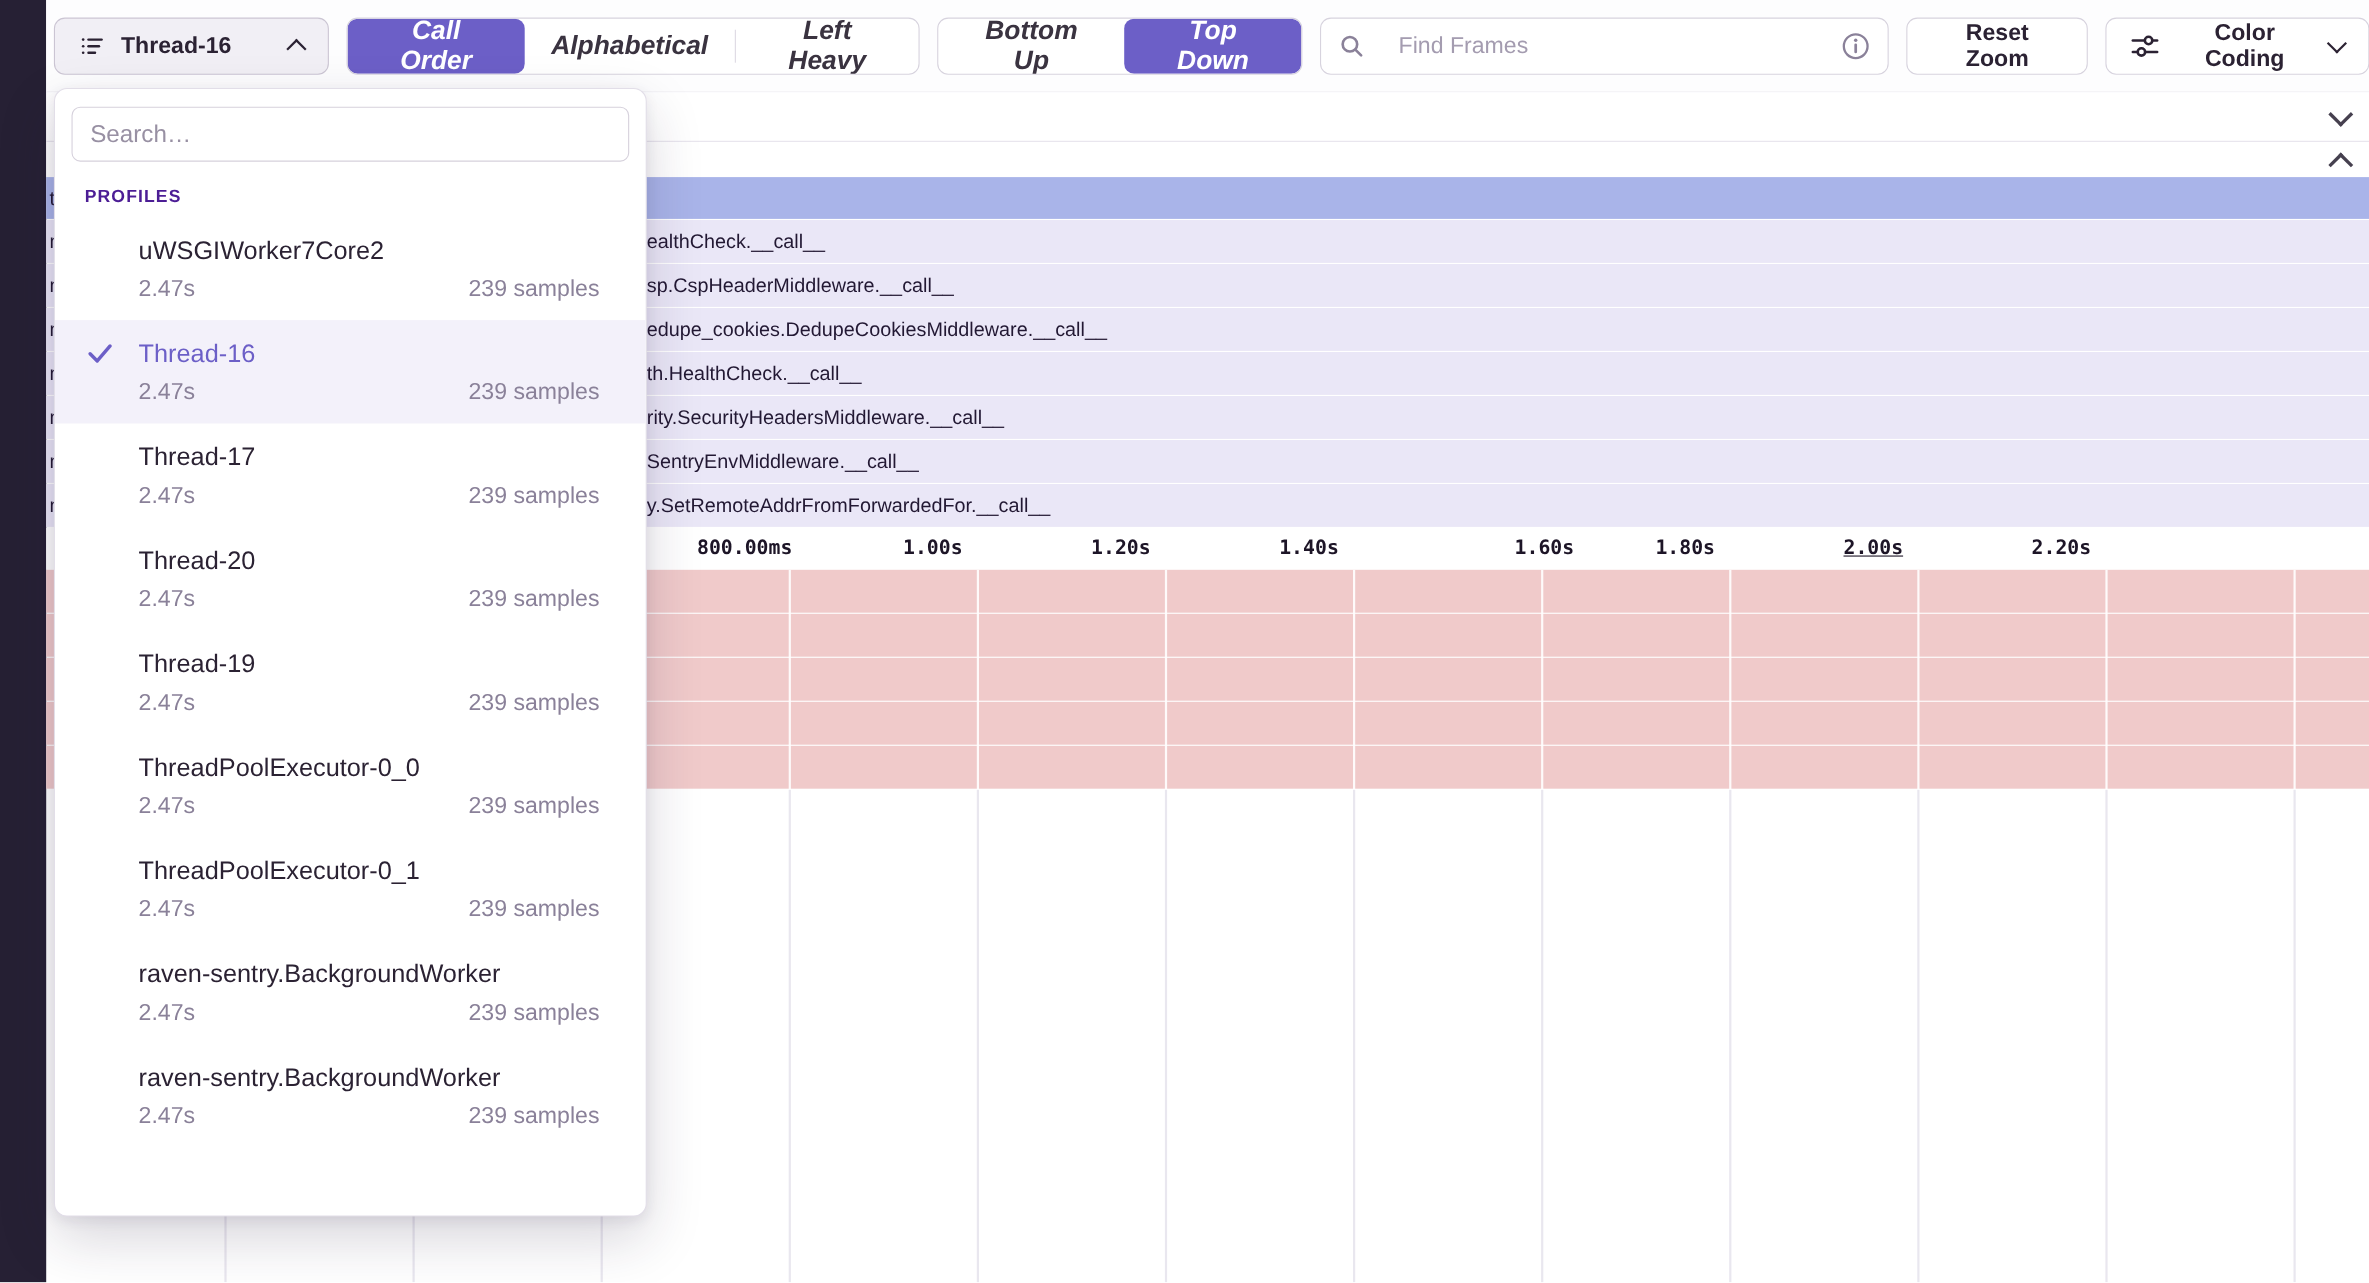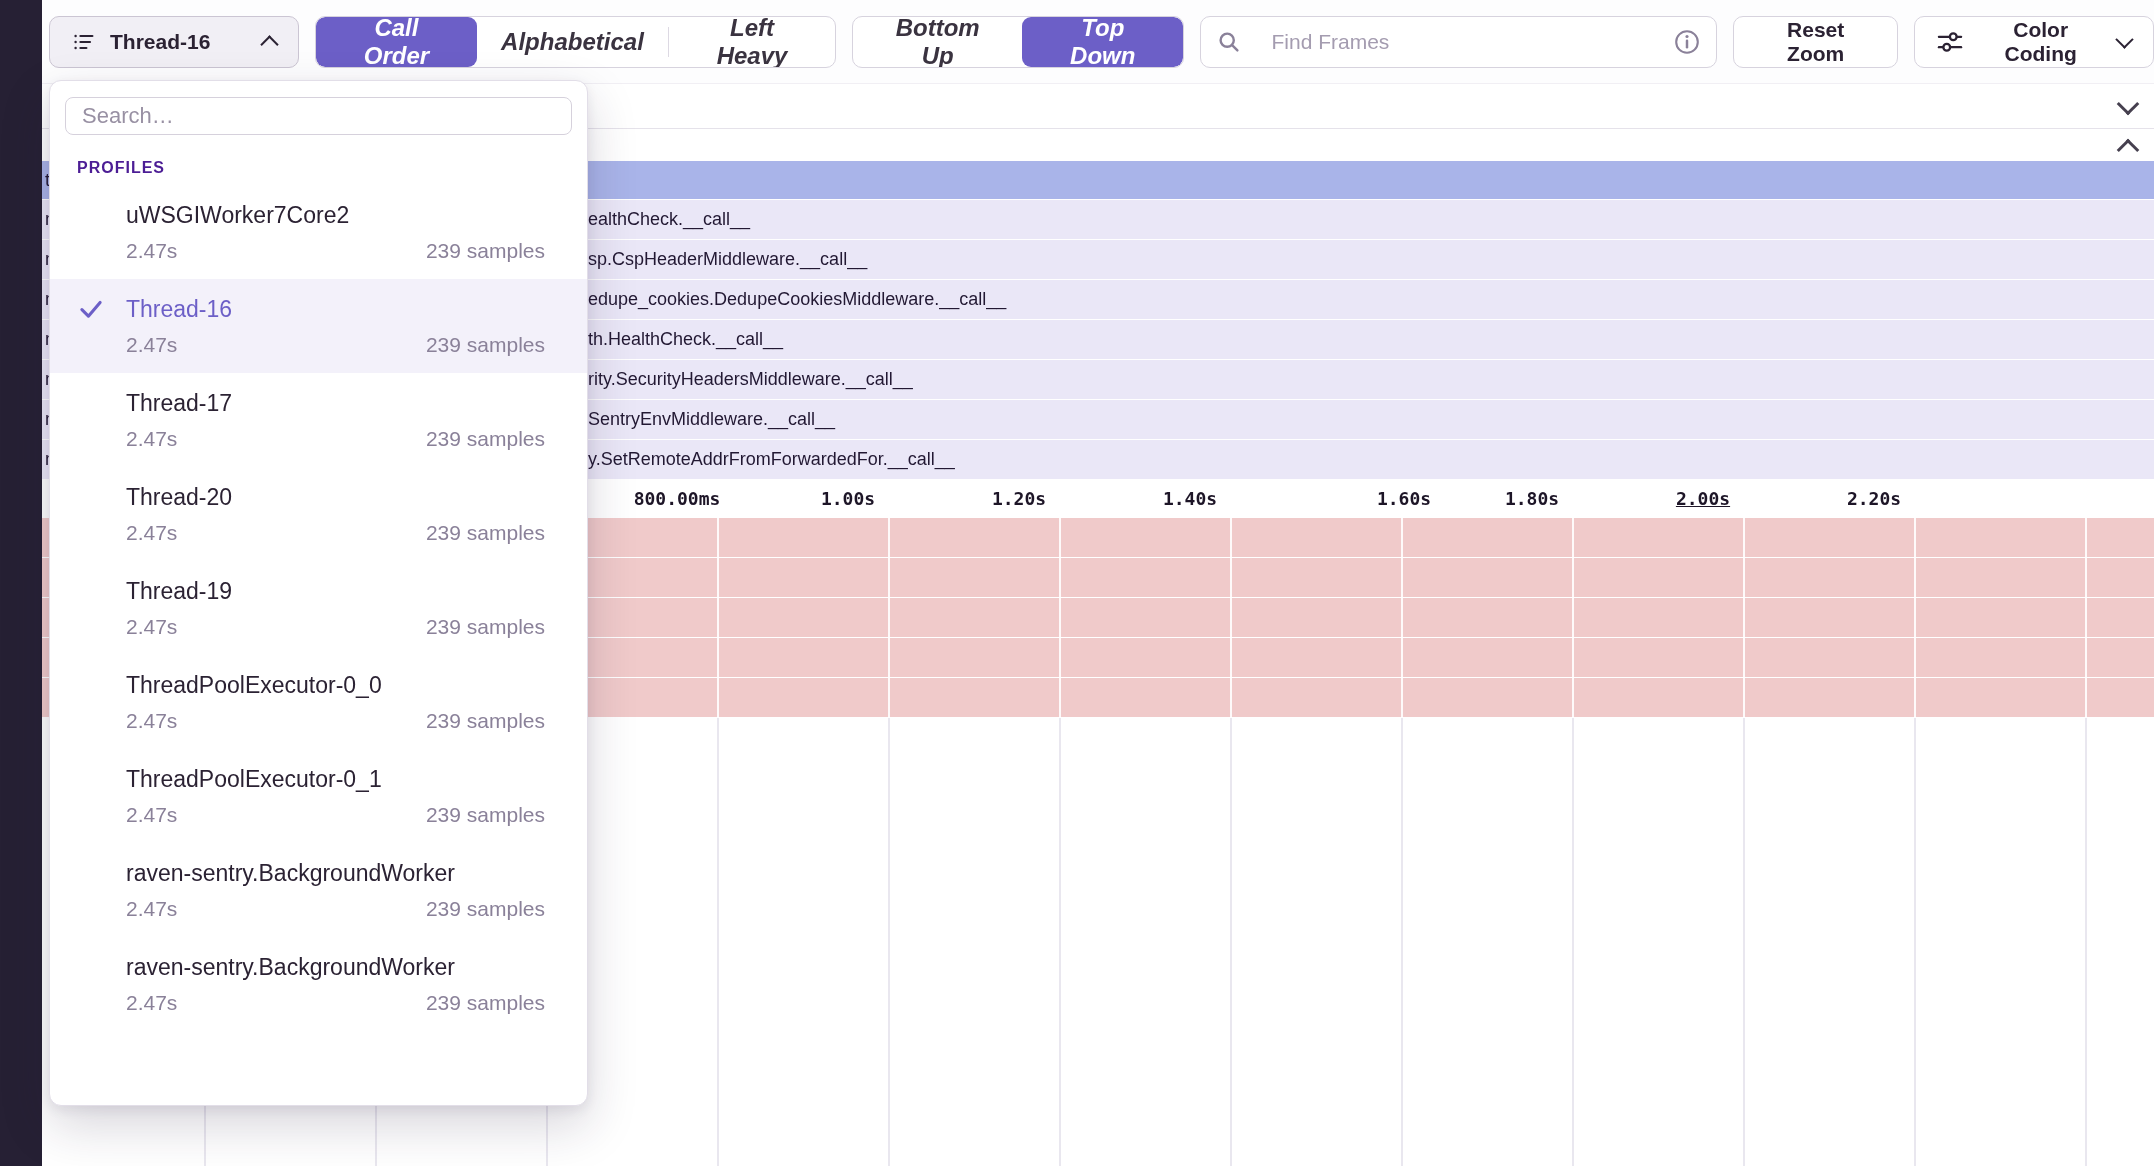--- a/index.html
+++ b/index.html
@@ -61,21 +61,21 @@
 
   
   .grid{position:absolute;left:42px;right:0;top:518px;bottom:0;pointer-events:none;}
   .gline-top{position:absolute;top:0;height:200px;width:2px;background:rgba(255,255,255,.9);}
   .gline-bottom{position:absolute;top:200px;bottom:0;width:2px;background:#E9E7EF;}
 
   
   .dropdown{position:absolute;left:49px;top:80px;width:539px;height:1026px;background:#fff;
             border:1px solid #E2DEE8;border-radius:12px;box-sizing:border-box;z-index:10;
             box-shadow:0 20px 50px rgba(40,30,60,.18),0 4px 12px rgba(40,30,60,.08);overflow:hidden;}
-  .dd-search{display:block;width:507px;margin:16px auto 0;height:38px;border:1.5px solid #D6D1DC;
+  .dd-search{display:block;width:507px;margin:16px auto 0;height:50px;border:1.5px solid #D6D1DC;
              border-radius:8px;box-sizing:border-box;padding:0 16px;font-family:inherit;font-size:22px;
              color:#2B2233;outline:none;}
   .dd-search::placeholder{color:#9890A3;}
   .dd-section{margin:24px 0 8px 27px;font-size:16px;font-weight:700;letter-spacing:1px;color:#4c1d95;}
   .item{position:relative;padding:16px 42px 16px 76px;cursor:pointer;}
   .item.selected{background:#F3F1FA;}
   .item .check{position:absolute;left:28px;top:17px;}
   .item .name{font-size:23px;line-height:28px;color:#2B2233;margin-bottom:10px;}
   .item.selected .name{color:#6C5FC7;}
   .item .meta{display:flex;justify-content:space-between;font-size:21px;line-height:24px;color:#8A8199;}

